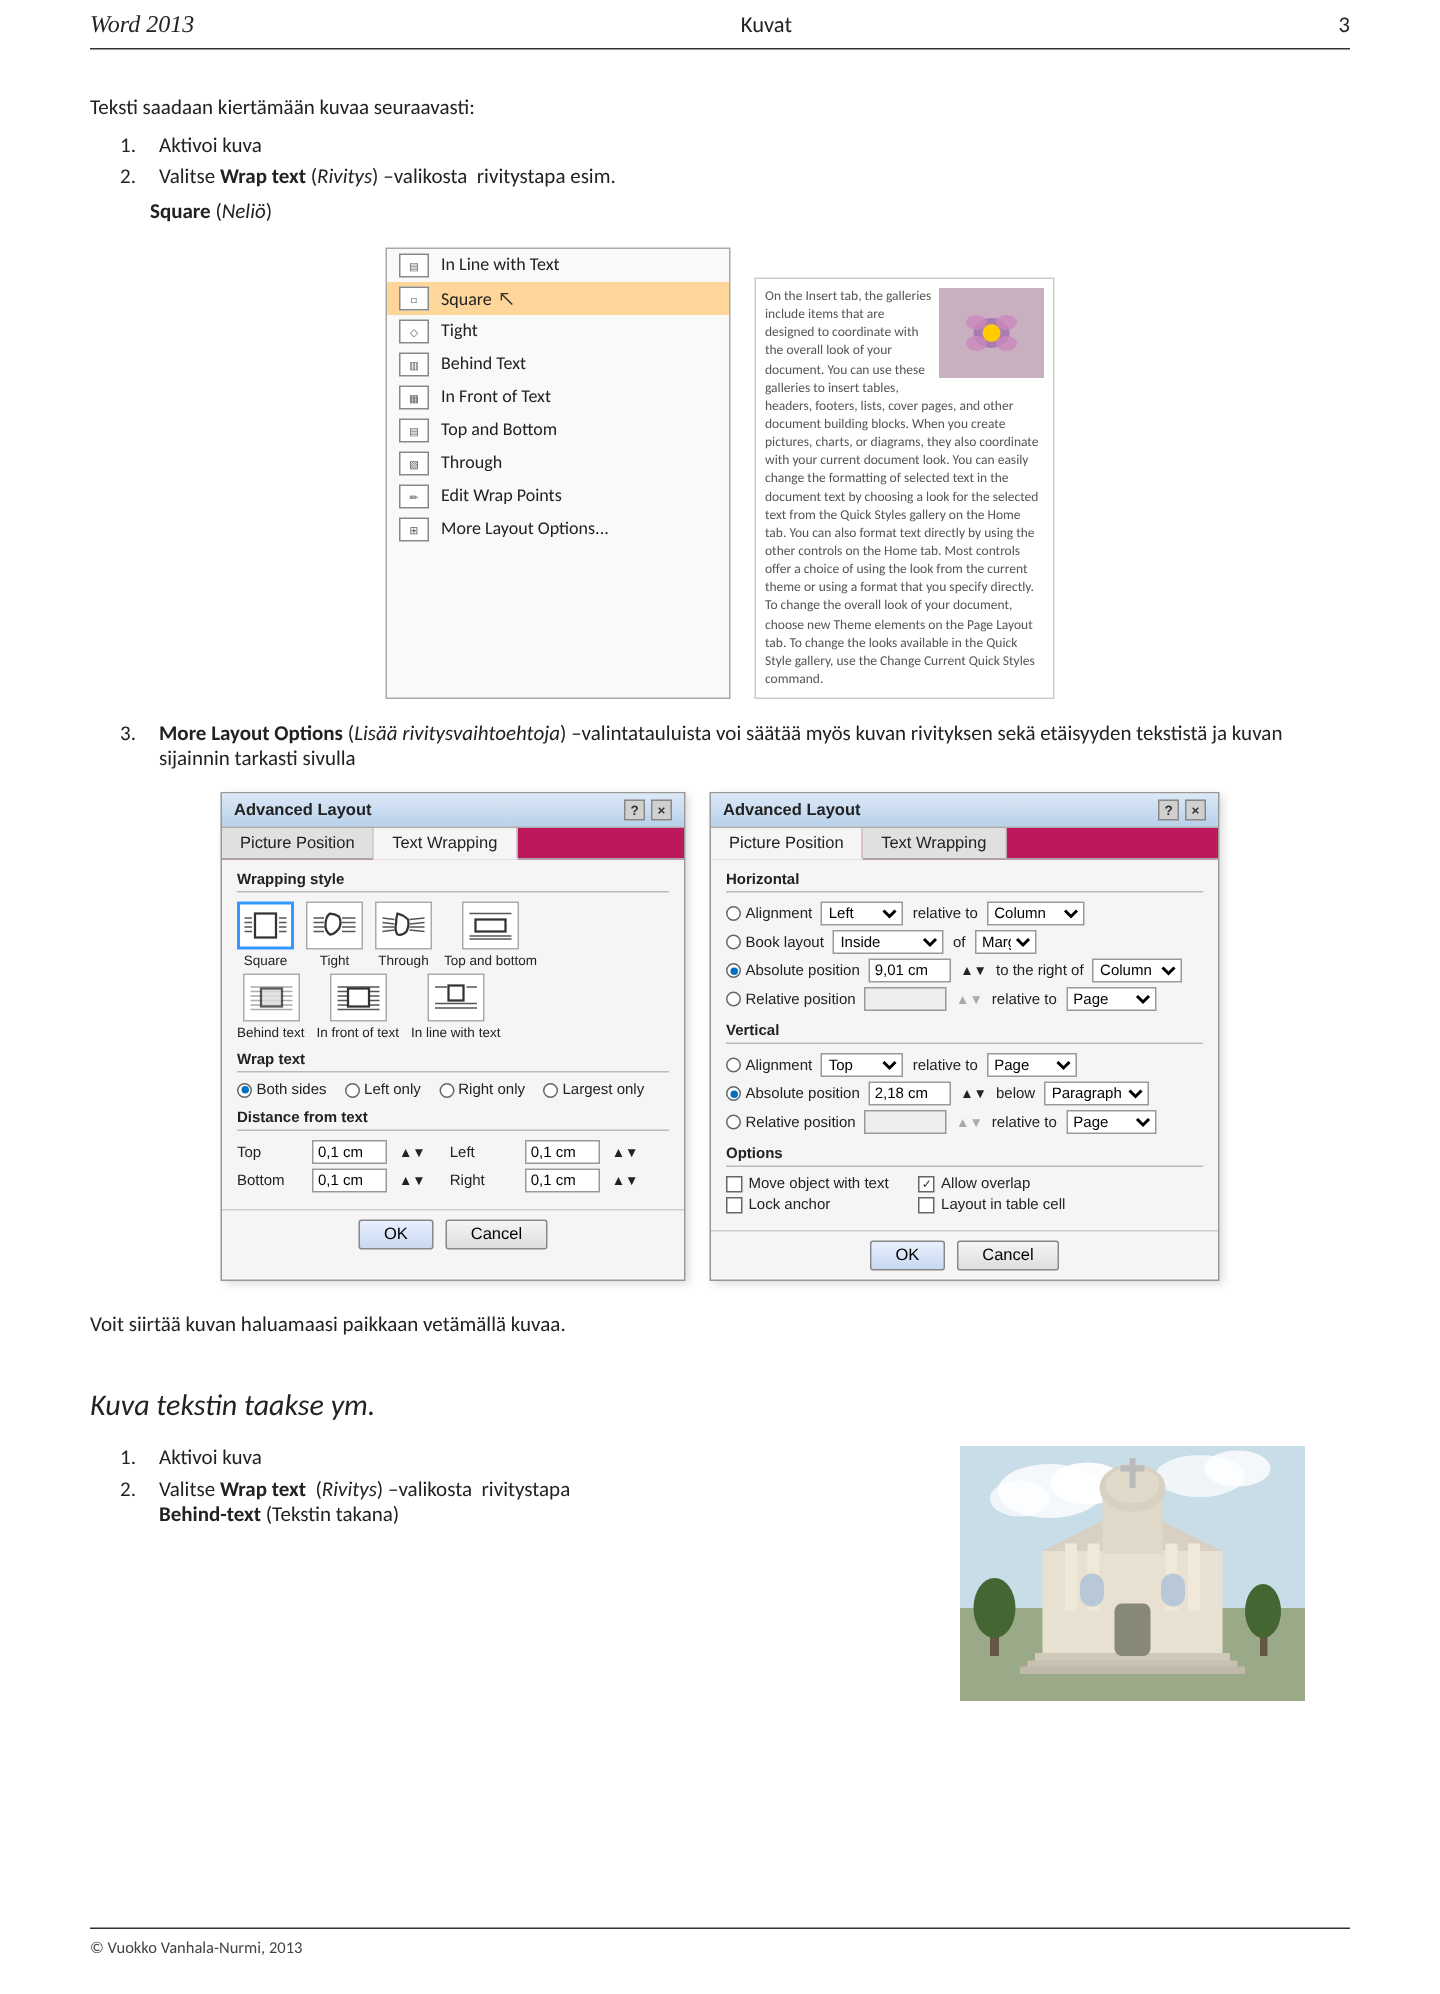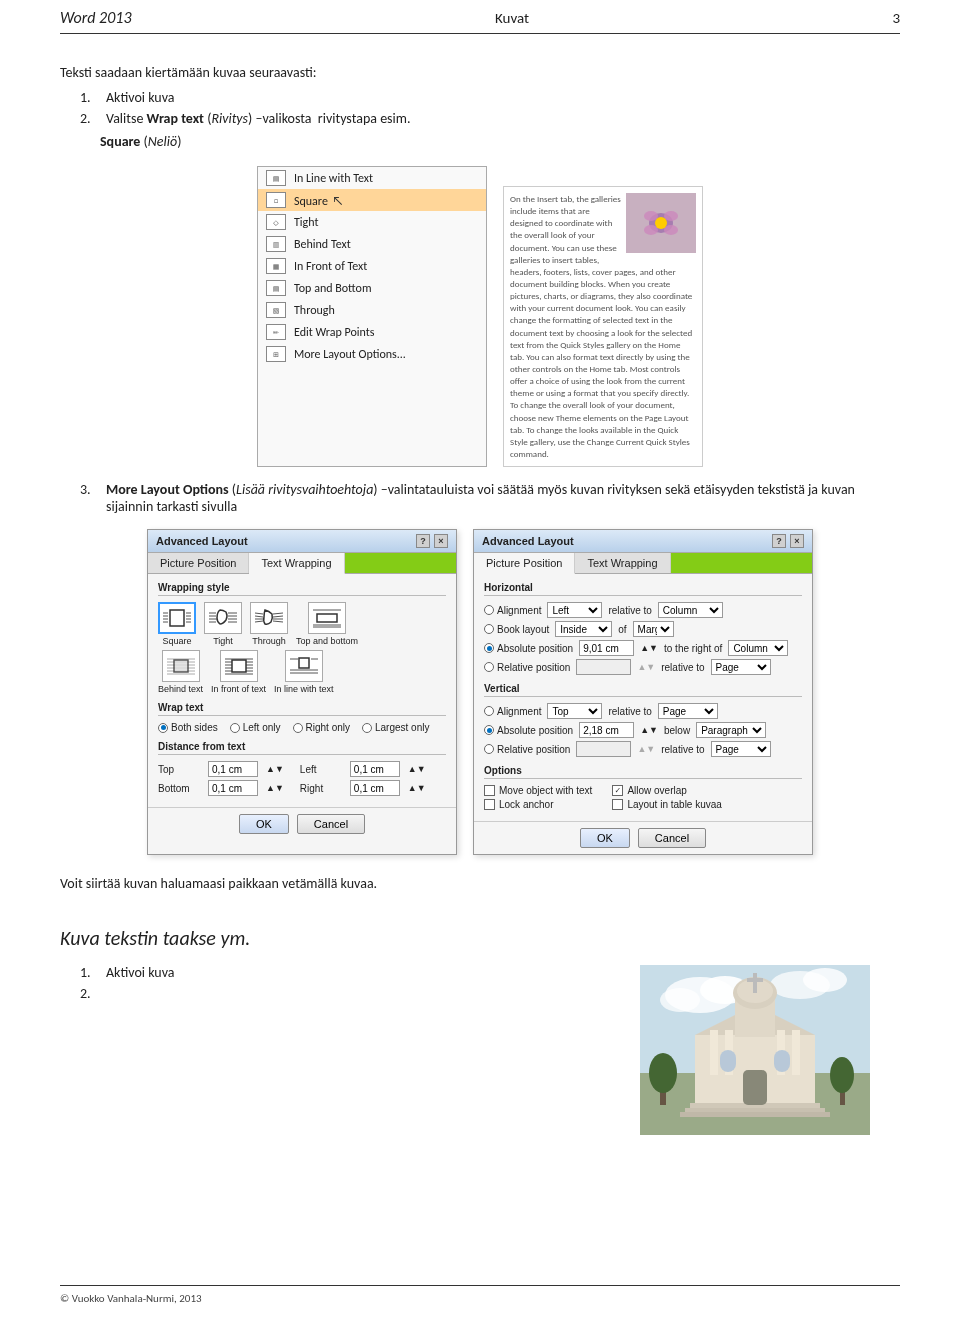--- a/index.html
+++ b/index.html
@@ -27,20 +27,21 @@
       align-items: center;
       padding: 8px 0 6px 0;
       border-bottom: 1.5px solid #333;
       margin-bottom: 28px;
     }
     .header-title-left {
       font-style: italic;
       font-size: 16px;
       font-weight: 400;
       color: #222;
+      font-family: Liberation Serif, serif;
     }
     .header-title-center {
       font-size: 15px;
       color: #222;
       font-weight: 400;
     }
     .header-page-number {
       font-size: 15px;
       color: #222;
     }
@@ -158,21 +159,21 @@
       display: flex;
       align-items: center;
       justify-content: center;
       font-size: 9px;
       cursor: pointer;
       color: #333;
     }
     .dialog-tabs {
       display: flex;
       border-bottom: 1px solid #aaa;
-      background: #84cc16;
+      background: #be185d;
     }
     .dialog-tab {
       padding: 4px 12px;
       font-size: 11px;
       border-right: 1px solid #ccc;
       cursor: pointer;
       background: #e0e0e0;
     }
     .dialog-tab.active {
       background: #f5f5f5;
@@ -702,21 +703,21 @@
           <span class="pos-text">relative to</span>
           <select class="pos-select" style="width:65px;">
             <option>Column</option>
           </select>
         </div>
         <div class="pos-row">
           <div class="radio-item">
             <div class="radio-circle"></div>
             <span>Book layout</span>
           </div>
-          <select class="pos-select" style="width:57px;">
+          <select class="pos-select" style="width:74px;">
             <option>Inside</option>
           </select>
           <span class="pos-text">of</span>
           <select class="pos-select" style="width:41px;">
             <option>Margin</option>
           </select>
         </div>
         <div class="pos-row">
           <div class="radio-item">
             <div class="radio-circle filled"></div>
@@ -793,21 +794,21 @@
               <span>Lock anchor</span>
             </div>
           </div>
           <div>
             <div class="checkbox-item">
               <div class="checkbox-box checked">✓</div>
               <span>Allow overlap</span>
             </div>
             <div class="checkbox-item">
               <div class="checkbox-box"></div>
-              <span>Layout in table kuvaa</span>
+              <span>Layout in table cell</span>
             </div>
           </div>
         </div>
       </div>
       <div class="dialog-footer">
         <button class="dialog-btn primary">OK</button>
         <button class="dialog-btn">Cancel</button>
       </div>
     </div>
   </div>
@@ -818,20 +819,24 @@
 
   <div class="numbered-item">
     <span class="num">1.</span>
     <span>Aktivoi kuva</span>
   </div>
 
   <div style="display:flex; gap:0;">
     <div style="flex:1;">
       <div class="numbered-item">
         <span class="num">2.</span>
+        <span>
+          Valitse <strong>Wrap text</strong> &nbsp;(<em>Rivitys</em>) –valikosta &nbsp;rivitystapa <br>
+          <strong>Behind-text</strong> (Tekstin takana)
+        </span>
       </div>
     </div>
 
     <div style="position:relative; width:260px; margin-top:-20px; flex-shrink:0;">
       <svg width="230" height="170" viewBox="0 0 230 170">
 
         <rect x="0" y="0" width="230" height="110" fill="#c8dde8"></rect>
 
         <ellipse cx="60" cy="30" rx="35" ry="18" fill="white" opacity="0.8"></ellipse>
         <ellipse cx="85" cy="25" rx="25" ry="14" fill="white" opacity="0.9"></ellipse>

